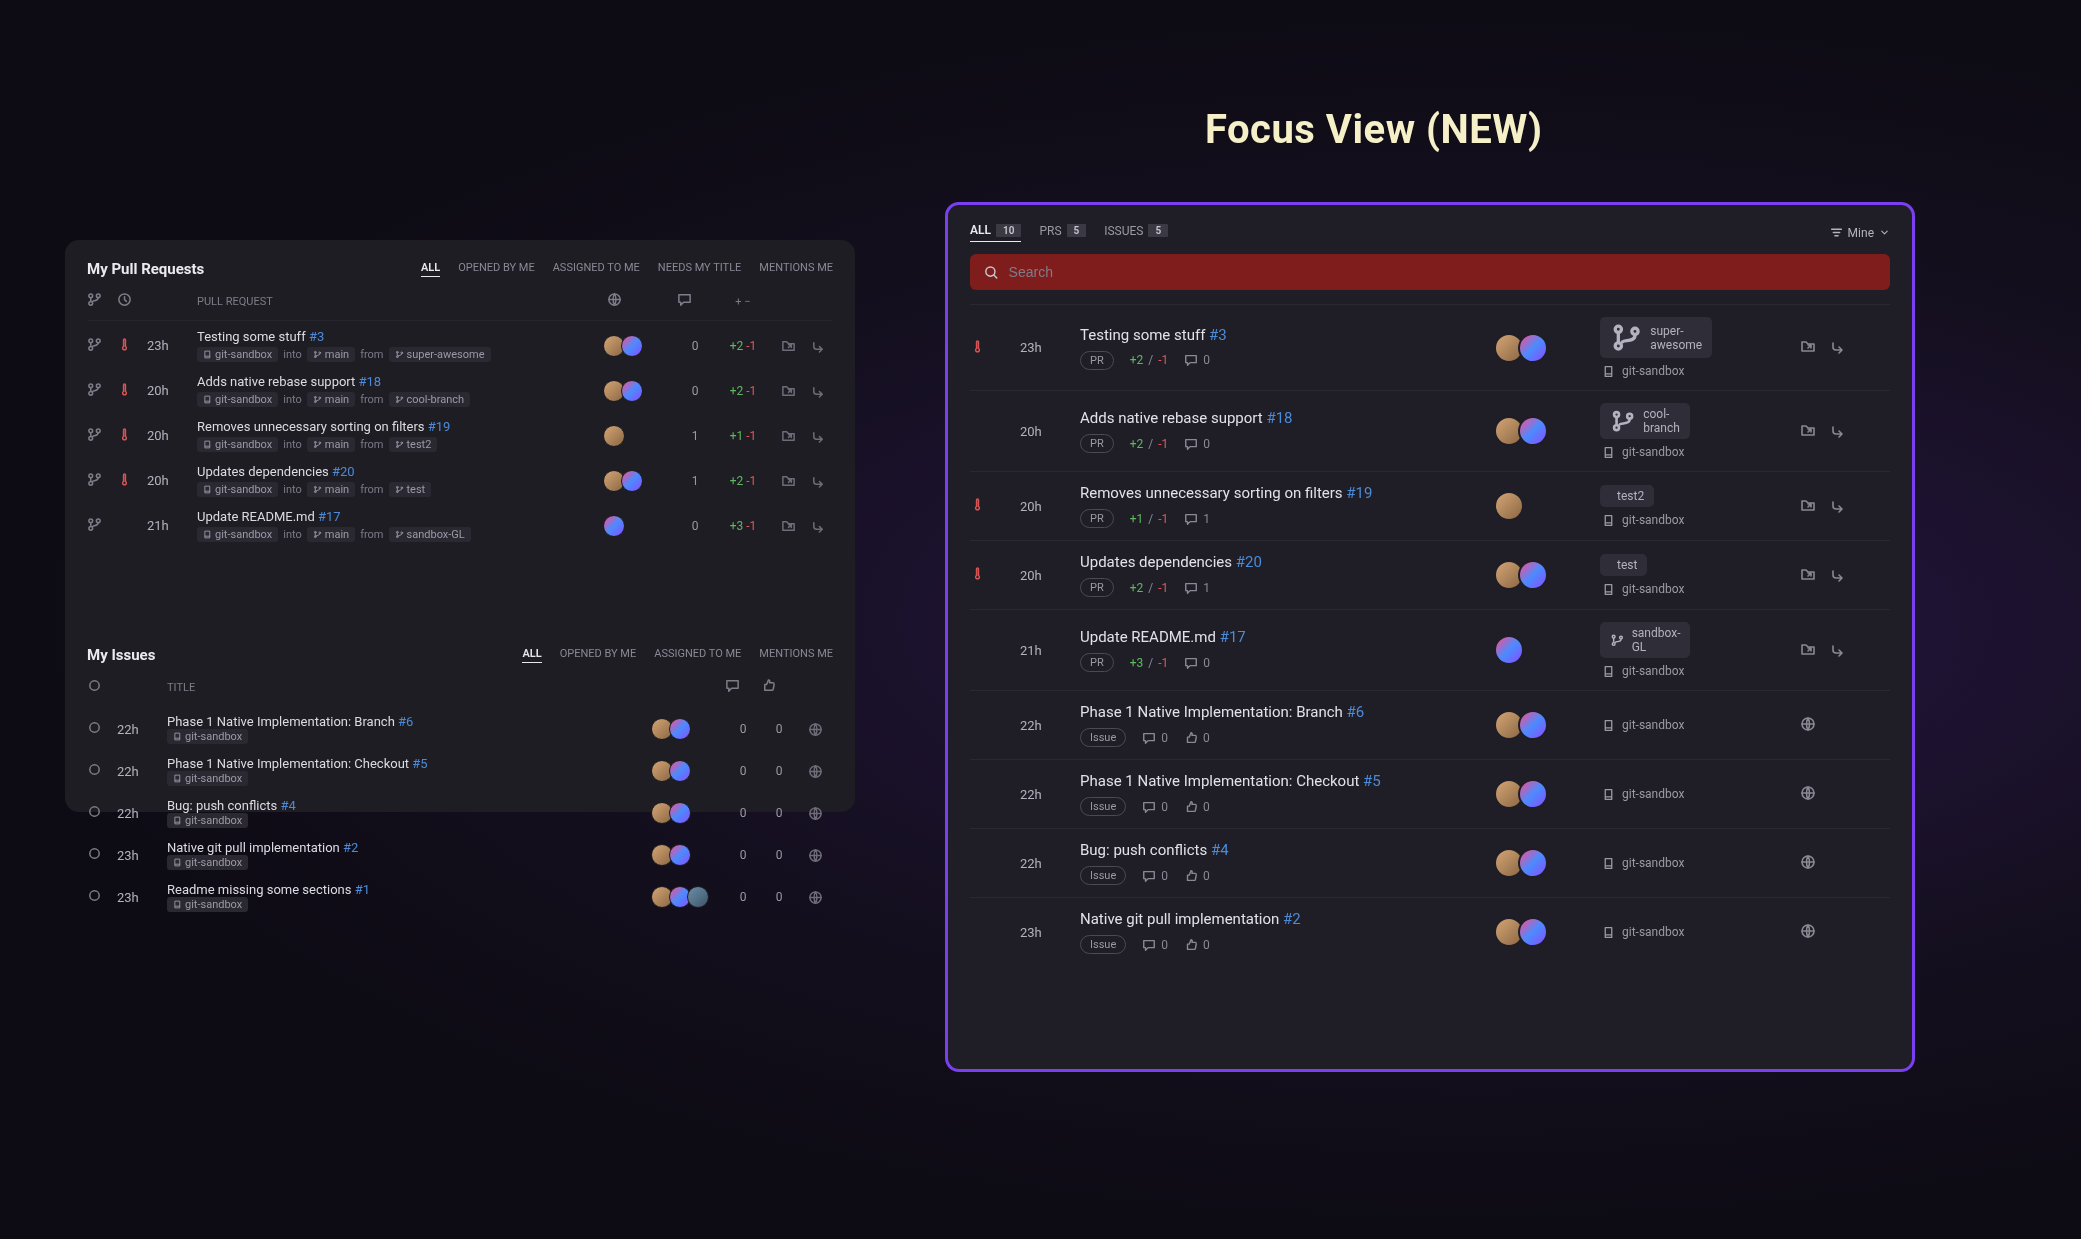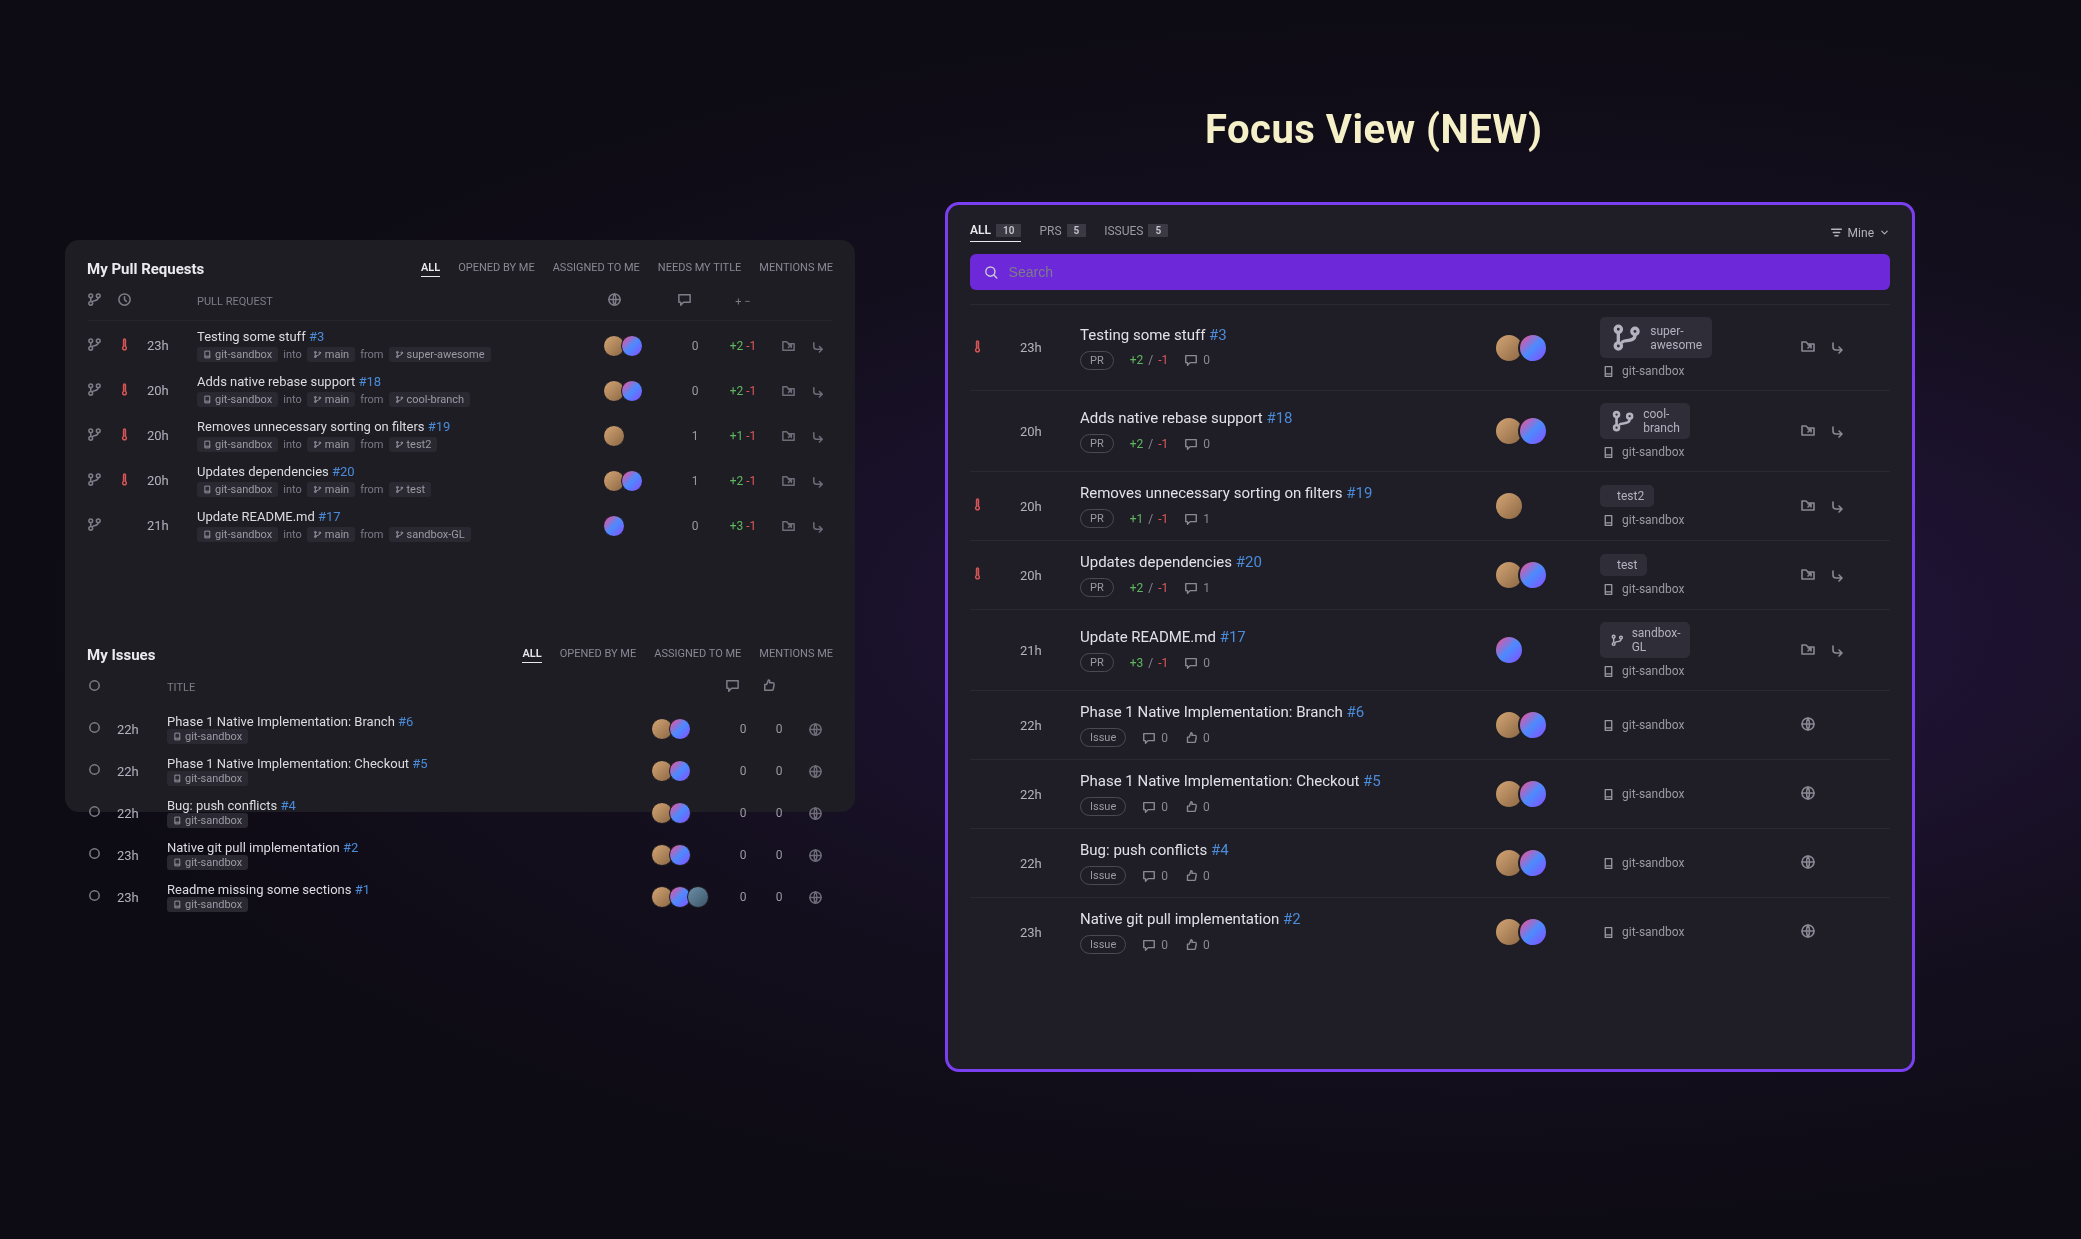--- a/index.html
+++ b/index.html
@@ -102,21 +102,21 @@
     border-radius: 14px;
     padding: 18px 22px 8px 22px;
   }
   .tabs-row { display:flex; justify-content:space-between; align-items:center; margin-bottom:12px; }
   .tabs { display:flex; gap:18px; font-size:12px; color:#9b99a5; align-items:center;}
   .tab { display:flex; align-items:center; gap:5px; cursor:pointer; padding-bottom:4px;}
   .tab.active { color:#eae9ee; border-bottom:1px solid #eae9ee; font-weight:600;}
   .badge { background:#3a3944; color:#c8c7d0; border-radius:1px; padding:1px 7px; font-size:10px; font-weight:600;}
   .mine-dd { color:#b4b2be; font-size:12px; display:flex; align-items:center; gap:5px; cursor:pointer;}
   .searchbox {
-    background:#6d28d9; border-radius:6px; display:flex; align-items:center;
+    background:#7f1d1d; border-radius:6px; display:flex; align-items:center;
     padding:10px 14px; gap:10px; margin-bottom:14px;
   }
   .searchbox input {
     background:transparent; border:none; outline:none; color:#c8c7d0;
     font-size:14px; width:100%;
   }
   .searchbox input::placeholder { color:#7e7c88; }
   .col-headers-right {
     display:grid;
     grid-template-columns: 50px 60px 1fr 100px 200px 90px;

